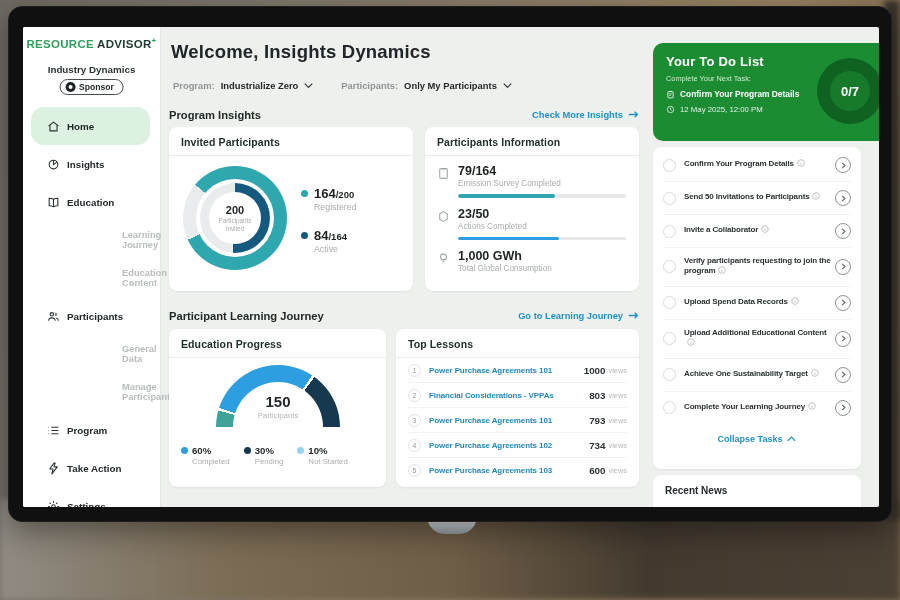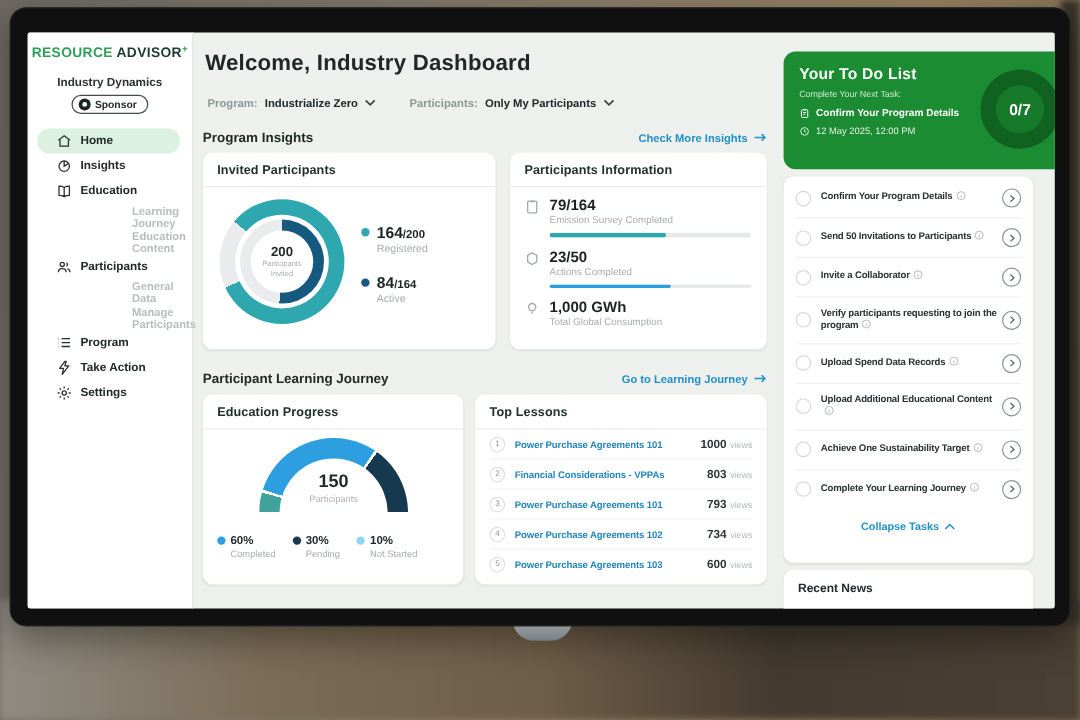--- a/index.html
+++ b/index.html
@@ -35,28 +35,28 @@
   .org { position:absolute; top:37px; width:100%; text-align:center; font-size:9.8px;
          font-weight:700; color:#2c3234; }
   .badge { position:absolute; top:52px; left:50%; transform:translateX(-50%);
            display:inline-flex; align-items:center; gap:4px; border:1.5px solid #454b4d;
            border-radius:11px; padding:2px 9px 2px 5px; background:#fff; }
   .badge .bdot { width:10px; height:10px; border-radius:50%; background:#1d2426; position:relative; }
   .badge .bdot::after { content:""; position:absolute; left:3px; top:3px; width:4px; height:4px;
            border-radius:50%; background:#fff; }
   .badge .btxt { font-size:8.6px; font-weight:700; color:#23292b; }
   .nav { position:absolute; top:80px; left:0; right:0; }
-  .nav-item { height:21px; display:flex; align-items:center; padding-left:16px;
+  .nav-item { height:38px; display:flex; align-items:center; padding-left:16px;
               margin:0 10px 0 8px; border-radius:13px; cursor:pointer; }
   .nav-item.active { background:var(--active-nav-bg); }
   .nav-item .nicon { width:13px; height:13px; color:#2b3133; flex:0 0 13px; display:flex; }
   .nav-item .nicon svg { width:13px; height:13px; }
   .nav-item .nlabel { margin-left:7px; font-size:9.8px; font-weight:700; color:#23292b; }
   .nav-item.sub { padding-left:31px; }
-  .nav-item.sub .nlabel { margin-left:0; font-size:9.3px; font-weight:600; color:#b9bdbd;padding-left:48px; }
+  .nav-item.sub .nlabel { margin-left:12px; font-size:9.3px; font-weight:600; color:#b9bdbd;padding-left:48px; }
 
   
   .abs { position:absolute; }
   .card { position:absolute; background:#fff; border-radius:8px;
           box-shadow:0 1px 2px rgba(30,40,40,.07); }
   .card-h { padding:9px 12px 7px; font-size:10.5px; font-weight:700; color:#22302c;
             border-bottom:1px solid #ececec; letter-spacing:.1px; }
   .sec { display:flex; justify-content:space-between; align-items:center; }
   .sec-title { font-size:11.2px; font-weight:800; color:#222a28; }
   .link { display:inline-flex; gap:5px; font-size:9.3px; font-weight:700;
@@ -257,21 +257,21 @@
                 <svg viewBox="0 0 24 24" fill="none" stroke="currentColor" stroke-width="2">
                   <circle cx="12" cy="12" r="3.2"></circle>
                   <path d="M12 2v3M12 19v3M2 12h3M19 12h3M4.9 4.9l2.1 2.1M17 17l2.1 2.1M19.1 4.9 17 7M7 17l-2.1 2.1"></path>
                 </svg>
               </span>
             <span class="nlabel">Settings</span>
           </div>
         </div>
       </div>
 
-      <div class="abs welcome">Welcome, Industry Dashboard</div>
+      <div class="abs welcome">Welcome, Insights Dynamics</div>
       <div class="abs filters">
         <div class="filter">
           <span class="f-label">Program:</span>
           <span class="f-value">Industrialize Zero</span>
           <span class="f-chev">
               <svg viewBox="0 0 12 8" fill="none" stroke="#3a4244" stroke-width="1.8">
                 <path d="M1 1.5 6 6.5 11 1.5"></path>
               </svg>
             </span>
         </div>

